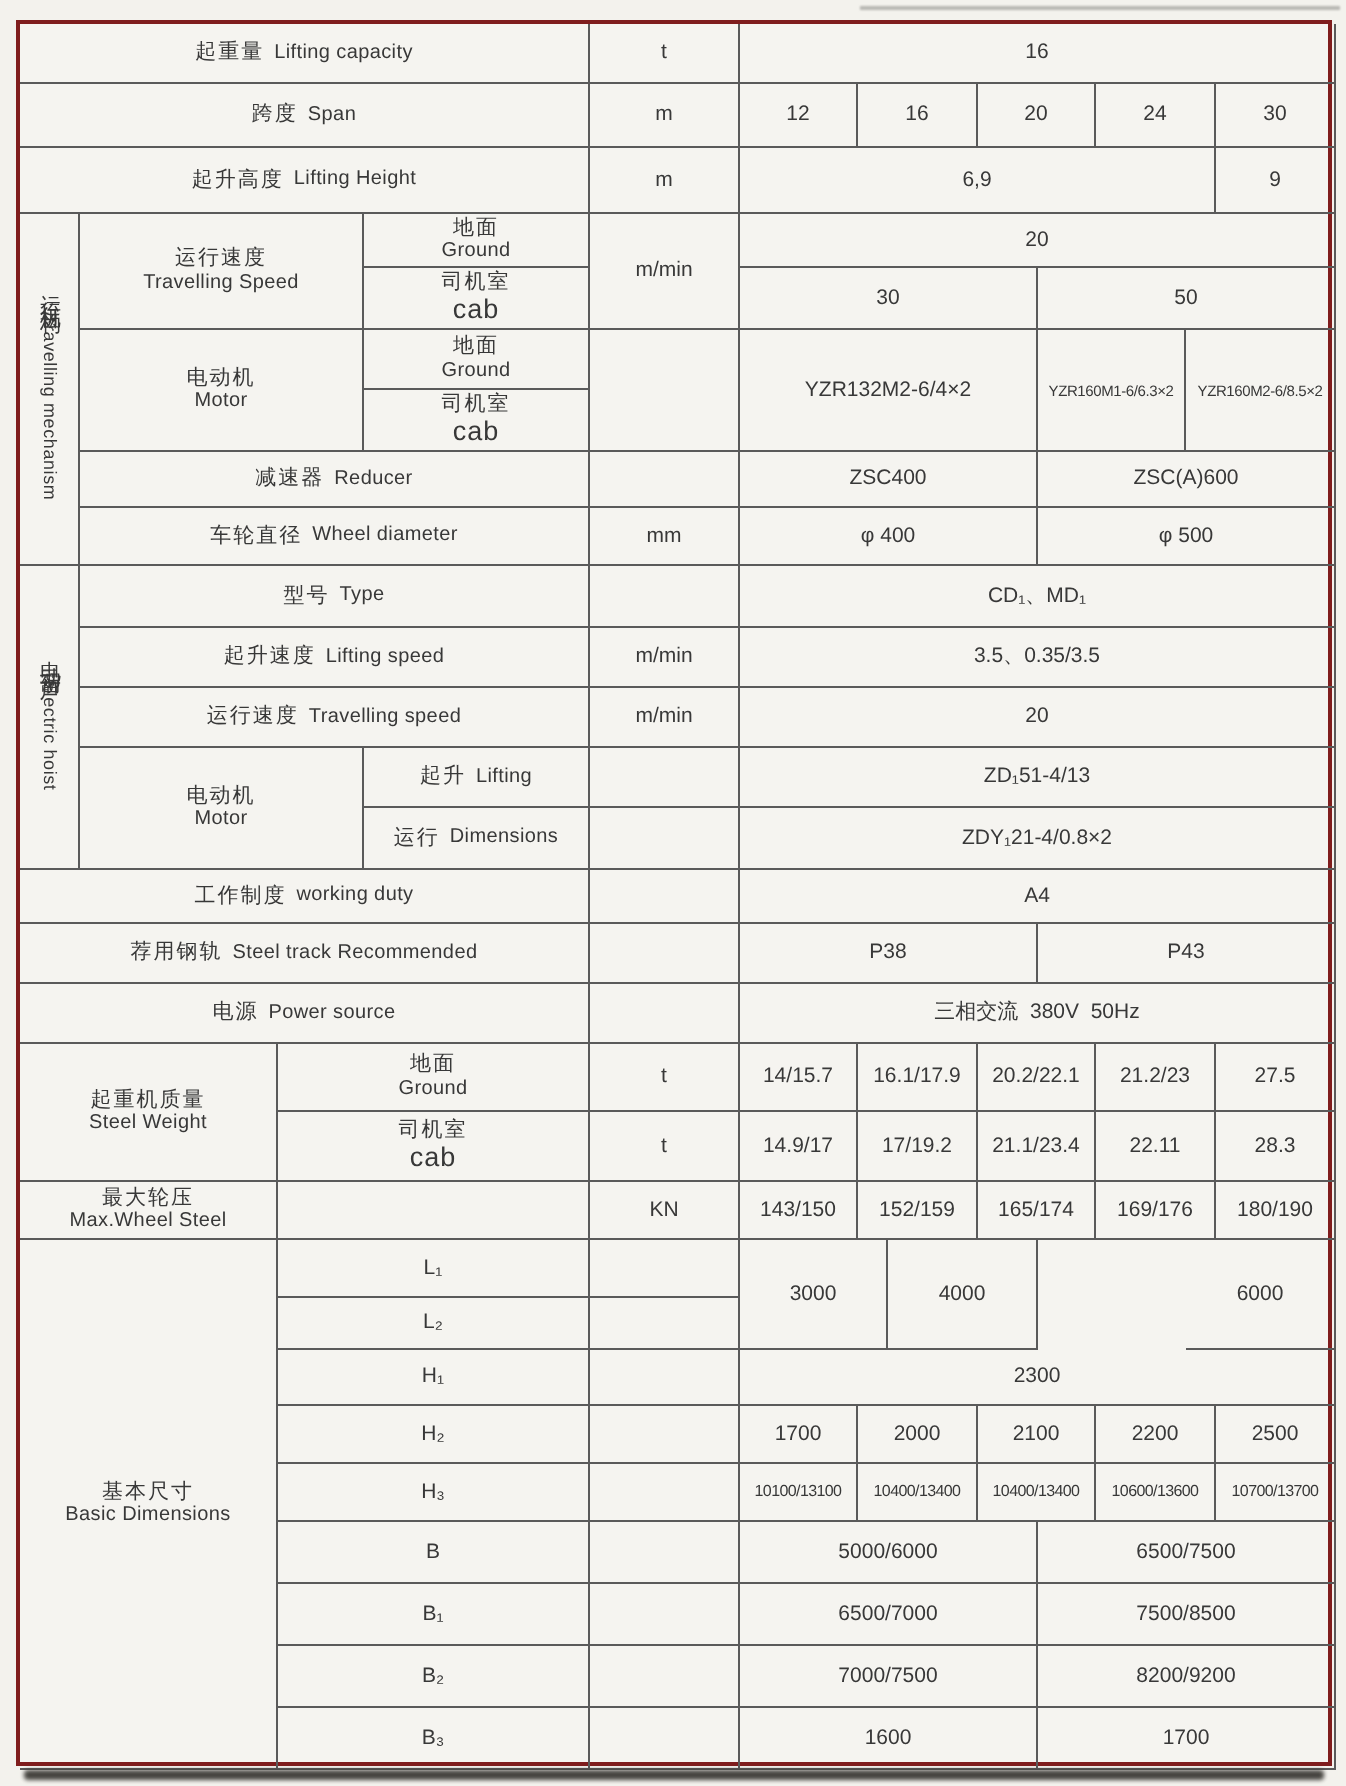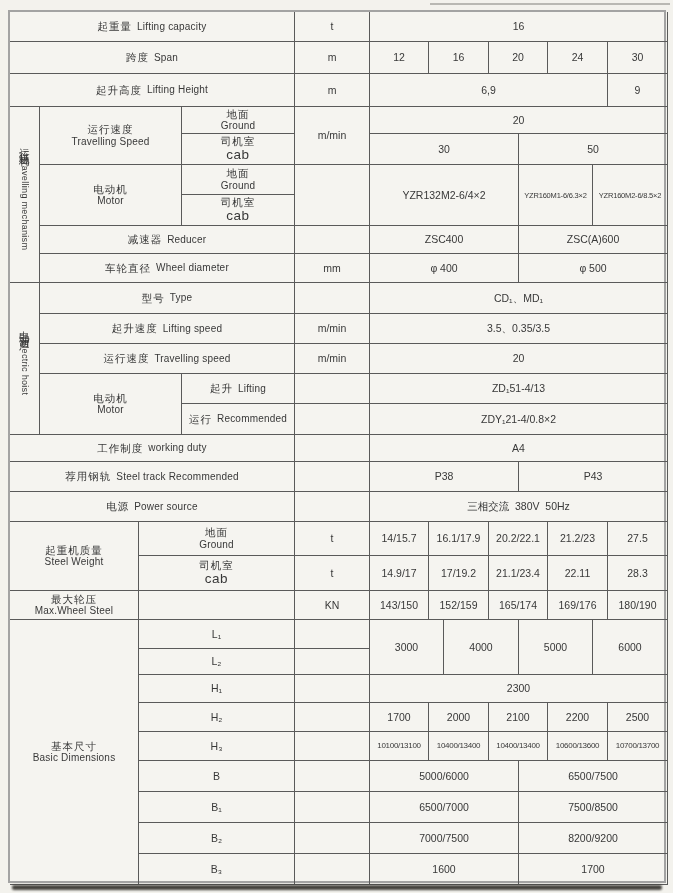--- a/index.html
+++ b/index.html
@@ -8,21 +8,21 @@
     background:#f3f2ed;
     font-family:"Liberation Sans","DejaVu Sans",sans-serif;
     color:#383838;
     overflow:hidden;
   }
   #spec-table{
     position:absolute;left:8px;top:10px;width:658px;height:873px;
     display:grid;
     grid-template-columns:30px 99px 43px 113px 75px 59px 15px 45px 30px 29px 45px 15px 60px;
     grid-template-rows:30px 32px 33px 27px 31px 30px 31px 28px 29px 31px 30px 30px 30px 31px 27px 30px 30px 34px 35px 29px 29px 26px 28px 29px 29px 31px 31px 31px 31px;
-    border:2px solid #a3a3a3;
+    border:2px solid #7f1d1d;
     box-sizing:border-box;
     background:#f5f4f0;
   }
   .c{
     border-right:1px solid #5a5a5a;
     border-bottom:1px solid #5a5a5a;
     display:flex;align-items:center;justify-content:center;
     text-align:center;
     font-size:10.5px;line-height:1.2;
     overflow:hidden;
@@ -166,21 +166,21 @@
       <span class="en">Motor</span>
     </div>
   <div class="c inl" style="grid-area:13/4/14/5">
       <span class="zh">起升</span>
       <span class="en">Lifting</span>
     </div>
   <div class="c" style="grid-area:13/5/14/6"></div>
   <div class="c" style="grid-area:13/6/14/14">ZD₁51-4/13</div>
   <div class="c inl" style="grid-area:14/4/15/5">
       <span class="zh">运行</span>
-      <span class="en">Recommended</span>
+      <span class="en">Dimensions</span>
     </div>
   <div class="c" style="grid-area:14/5/15/6"></div>
   <div class="c" style="grid-area:14/6/15/14">ZDY₁21-4/0.8×2</div>
 
   <div class="c inl" style="grid-area:15/1/16/5">
       <span class="zh">工作制度</span>
       <span class="en">working duty</span>
     </div>
   <div class="c" style="grid-area:15/5/16/6"></div>
   <div class="c" style="grid-area:15/6/16/14">A4</div>
@@ -239,21 +239,20 @@
 
   <div class="c two" style="grid-area:21/1/30/3">
       <span class="zh">基本尺寸</span>
       <span class="en">Basic Dimensions</span>
     </div>
 
   <div class="c" style="grid-area:21/3/22/5">L₁</div>
   <div class="c" style="grid-area:21/5/22/6"></div>
   <div class="c" style="grid-area:21/6/23/8">3000</div>
   <div class="c" style="grid-area:21/8/23/10">4000</div>
-  <div class="c" style="grid-area:21/10/23/12">5000</div>
   <div class="c" style="grid-area:21/12/23/14">6000</div>
   <div class="c" style="grid-area:22/3/23/5">L₂</div>
   <div class="c" style="grid-area:22/5/23/6"></div>
 
   <div class="c" style="grid-area:23/3/24/5">H₁</div>
   <div class="c" style="grid-area:23/5/24/6"></div>
   <div class="c" style="grid-area:23/6/24/14">2300</div>
 
   <div class="c" style="grid-area:24/3/25/5">H₂</div>
   <div class="c" style="grid-area:24/5/25/6"></div>

